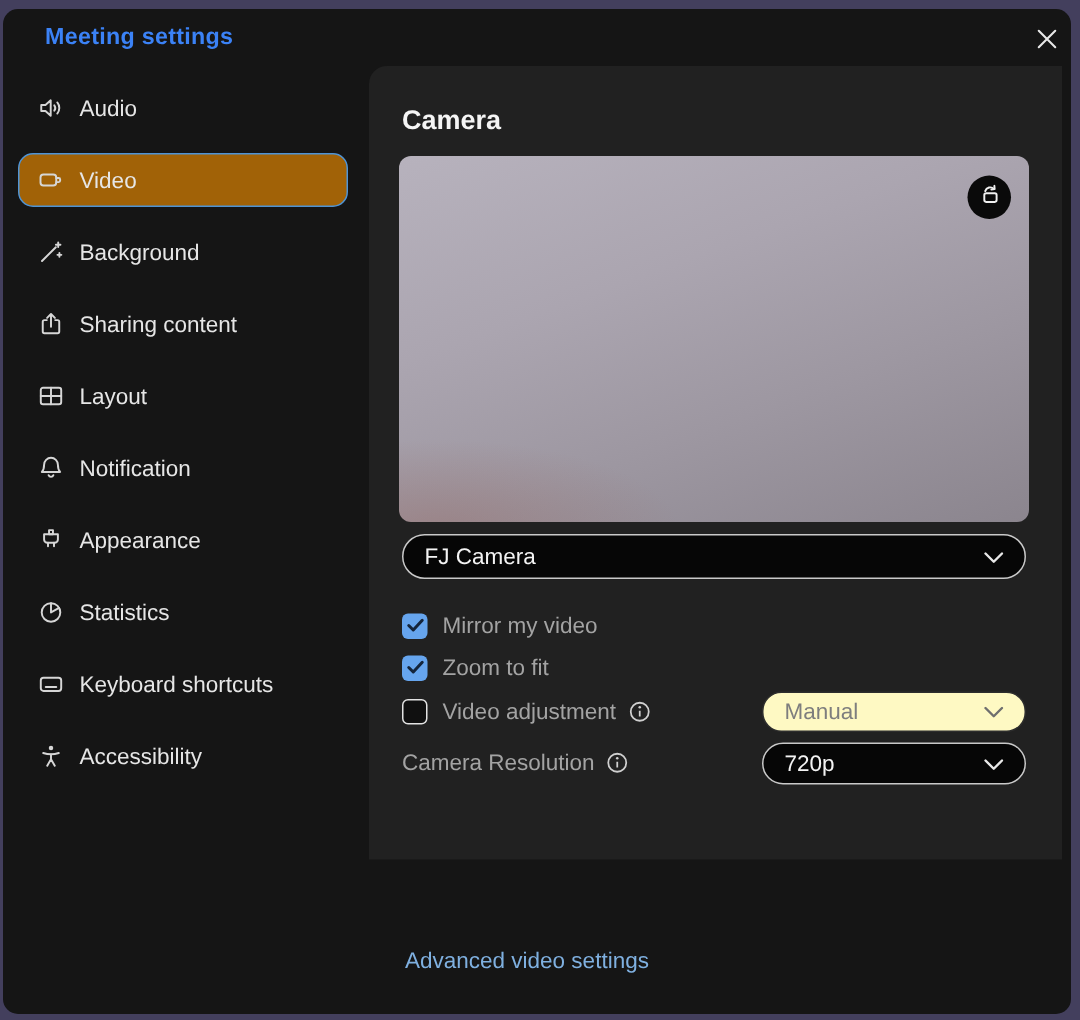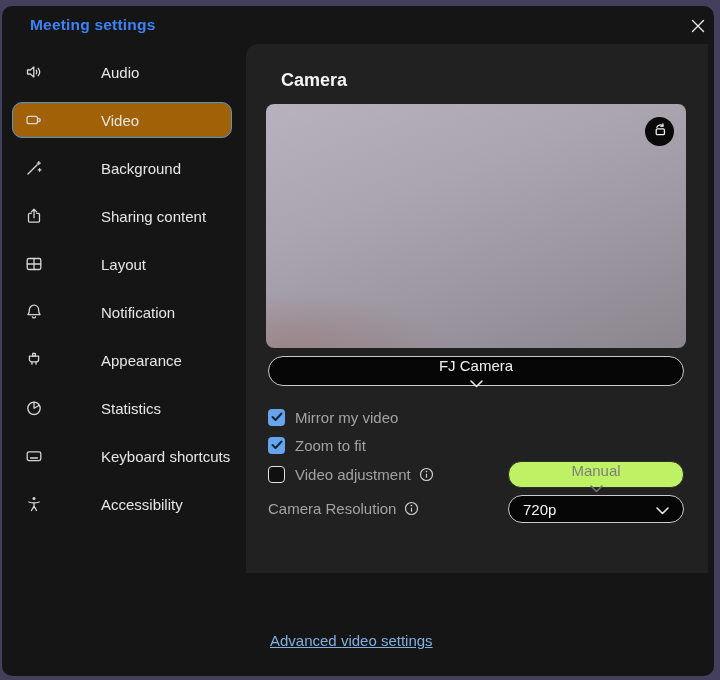--- a/index.html
+++ b/index.html
@@ -12,69 +12,69 @@
 
   .title { position:absolute; left:28px; top:8px; height:22px; line-height:22px;
     color:#3b82f6; font-size:15.5px; font-weight:bold; letter-spacing:.2px; }
 
   .close-btn { position:absolute; left:684px; top:10px; width:24px; height:24px;
     display:flex; align-items:center; justify-content:center; cursor:pointer; }
 
   
   .side-item { position:absolute; left:10px; width:220px; height:36px;
     display:flex; align-items:center; padding-left:11px; border-radius:10px;
-    color:#e6e6e6; font-size:15px; cursor:pointer; border:1.5px solid transparent;gap:48px; }
+    color:#e6e6e6; font-size:15px; cursor:pointer; border:1.5px solid transparent; }
   .side-item.selected { background:#a16207; border:1.5px solid #4f94d6; }
   .side-item .icon { width:20px; height:20px; margin-right:9px; flex:0 0 auto;
     display:flex; align-items:center; justify-content:center; }
   .icon svg { stroke:#d6d6d6; fill:none; stroke-width:1.3;
     stroke-linecap:round; stroke-linejoin:round; }
 
   
   .panel { position:absolute; left:244px; top:38px; width:462px; height:529px;
     background:#212121; border-radius:12px 0 0 0; }
   .panel-heading { position:absolute; left:22px; top:26px; color:#f5f5f5;
-    font-size:18px; font-weight:bold;margin-left:13px; }
+    font-size:18px; font-weight:bold; }
 
   .preview { position:absolute; left:20px; top:60px; width:420px; height:244px;
     border-radius:8px; overflow:hidden;
     background:
       radial-gradient(ellipse 55% 35% at 6% 102%, rgba(150,108,104,.45), rgba(150,108,104,0) 70%),
       linear-gradient(160deg,#b7b2bd 0%,#aba5b0 35%,#9d97a1 65%,#8b858e 100%); }
   .rotate-btn { position:absolute; right:12px; top:13px; width:29px; height:29px;
     border-radius:50%; background:#0a0a0a; display:flex; align-items:center;
     justify-content:center; cursor:pointer; }
   .rotate-btn svg { stroke:#f0f0f0; fill:none; stroke-width:1.3;
     stroke-linecap:round; stroke-linejoin:round; }
 
   .select { position:absolute; display:flex; align-items:center;
     background:#060606; border:1.5px solid #c9c9c9; color:#f3f3f3;
     font-size:15px; padding:0 14px; cursor:pointer; justify-content:space-between; }
   .select .chev svg { stroke:#e8e8e8; fill:none; stroke-width:1.6;
     stroke-linecap:round; stroke-linejoin:round; }
-  .select.camera { left:22px; top:312px; width:416px; height:30px; border-radius:15px;flex-direction:column; }
+  .select.camera { left:22px; top:312px; width:416px; height:30px; border-radius:15px; }
   .select.adjustment { left:262px; top:417px; width:176px; height:27px;
-    border-radius:13px; background:#bef264; border:1px solid #2d2d2d; color:#7e7e7e;flex-direction:column; }
+    border-radius:13px; background:#fef9c3; border:1px solid #2d2d2d; color:#7e7e7e; }
   .select.adjustment .chev svg { stroke:#6f6f6f; }
   .select.resolution { left:262px; top:451px; width:176px; height:28px; border-radius:14px; }
 
   .row { position:absolute; left:22px; display:flex; align-items:center; height:18px; }
   .checkbox { width:17px; height:17px; border-radius:4px; margin-right:10px;
     flex:0 0 auto; display:flex; align-items:center; justify-content:center;
     cursor:pointer; }
   .checkbox.checked { background:#66a5ee; }
   .checkbox.unchecked { background:#101010; border:1.5px solid #e3e3e3; }
   .checkbox svg { stroke:#14253c; fill:none; stroke-width:2;
     stroke-linecap:round; stroke-linejoin:round; }
   .row .lbl { color:#a3a3a3; font-size:15px; }
   .info { margin-left:8px; display:flex; align-items:center; cursor:pointer; }
   .info svg { stroke:#cfcfcf; fill:none; stroke-width:1.1; }
 
   .adv-link { position:absolute; left:268px; top:626px; color:#7fb0e0;
-    font-size:15px; text-decoration:underline; cursor:pointer; }
+    font-size:15px; cursor:pointer; }
 </style>
 </head>
 <body>
 
 <div class="window">
 
   <div class="title">Meeting settings</div>
 
   <div class="close-btn">
     <span>

